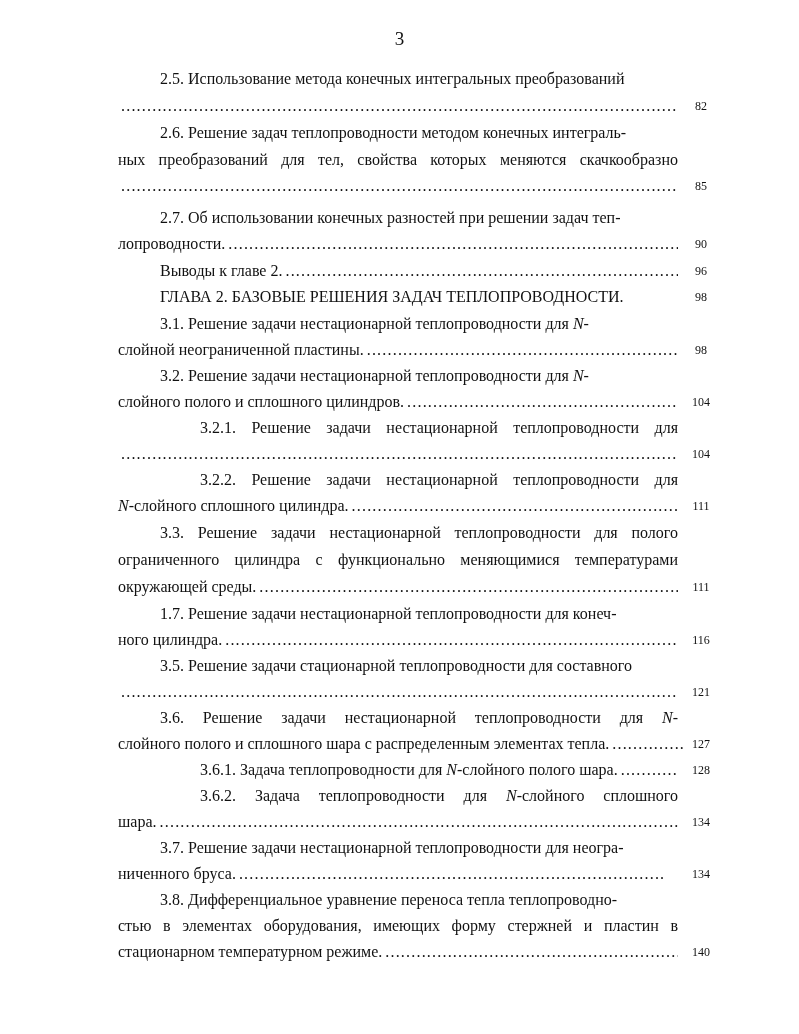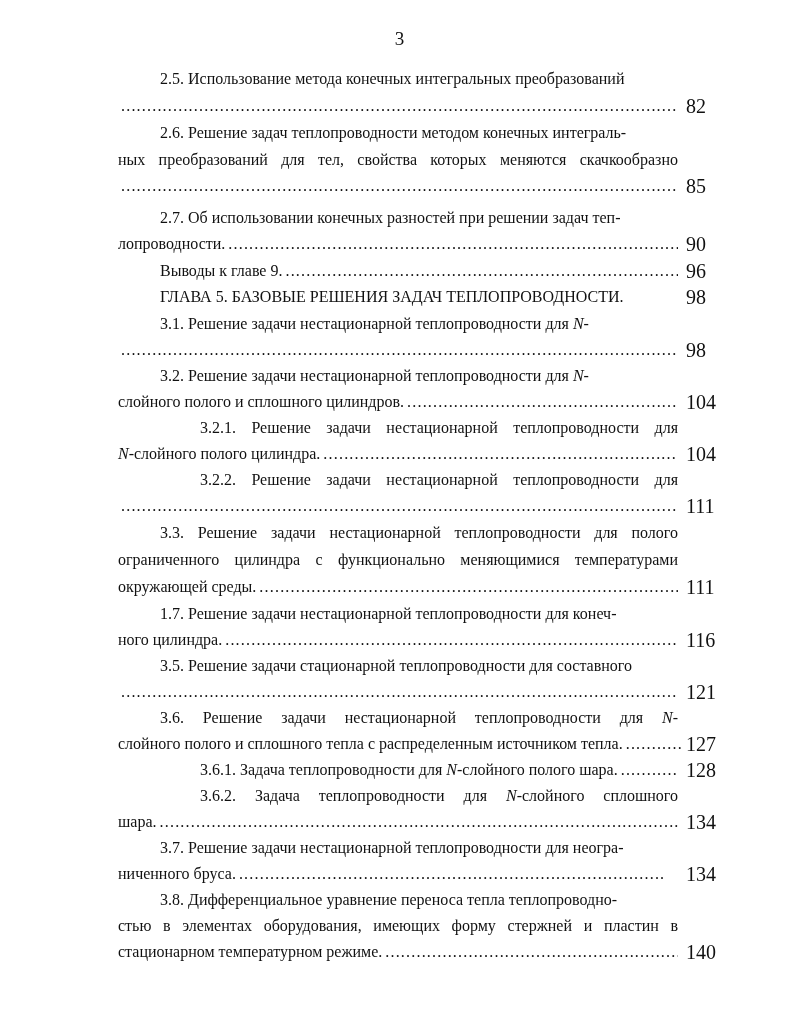--- a/index.html
+++ b/index.html
@@ -4,21 +4,21 @@
 <style>
   html, body { margin:0; padding:0; background:#ffffff; }
   body { width:799px; height:1034px; position:relative; overflow:hidden;
          font-family:"Liberation Serif", "DejaVu Serif", serif; color:#111; }
   .page-num { position:absolute; left:0; width:799px; top:28px; text-align:center; font-size:19px; }
   .line { position:absolute; left:118px; width:580px; font-size:16px; line-height:22px; white-space:nowrap; display:flex; }
   .line .txt { white-space:nowrap; }
   .line.just .txt { text-align:justify; text-align-last:justify; width:100%; white-space:normal; }
   .line .dots { flex:1; overflow:hidden; white-space:nowrap; letter-spacing:1.2px; margin-left:3px; }
   .line .dots::before { content:"..........................................................................................................................................................................................................................................................."; }
-  .pn { position:absolute; left:686px; width:30px; text-align:left; font-size:20px; line-height:22px; }
+  .pn { position:absolute; left:686px; width:30px; text-align:center; font-size:12px; line-height:22px; }
   i { font-style:italic; }
 </style>
 </head>
 <body>
 
 <div class="page-num">3</div>
 
 <div class="line" style="left:160px;width:514px;top:68px">
     <span class="txt">2.5. Использование метода конечных интегральных преобразований</span>
   </div>
@@ -41,60 +41,61 @@
 <div class="line" style="left:160px;width:518px;top:207px">
     <span class="txt">2.7. Об использовании конечных разностей при решении задач теп-</span>
   </div>
 <div class="line" style="top:233px;width:560px">
     <span class="txt">лопроводности.</span>
     <span class="dots"></span>
   </div>
 <div class="pn" style="top:233px">90</div>
 
 <div class="line" style="left:160px;width:518px;top:260px">
-    <span class="txt">Выводы к главе 9.</span>
+    <span class="txt">Выводы к главе 2.</span>
     <span class="dots"></span>
   </div>
 <div class="pn" style="top:260px">96</div>
 
 <div class="line" style="left:160px;width:518px;top:286px">
-    <span class="txt">ГЛАВА 5. БАЗОВЫЕ РЕШЕНИЯ ЗАДАЧ ТЕПЛОПРОВОДНОСТИ.</span>
+    <span class="txt">ГЛАВА 2. БАЗОВЫЕ РЕШЕНИЯ ЗАДАЧ ТЕПЛОПРОВОДНОСТИ.</span>
   </div>
 <div class="pn" style="top:286px">98</div>
 
 <div class="line" style="left:160px;width:518px;top:313px">
     <span class="txt">3.1. Решение задачи нестационарной теплопроводности для <i>N</i>-</span>
   </div>
 <div class="line" style="top:339px;width:560px">
+    <span class="txt">слойной неограниченной пластины.</span>
     <span class="dots"></span>
   </div>
 <div class="pn" style="top:339px">98</div>
 
 <div class="line" style="left:160px;width:518px;top:365px">
     <span class="txt">3.2. Решение задачи нестационарной теплопроводности для <i>N</i>-</span>
   </div>
 <div class="line" style="top:391px;width:560px">
     <span class="txt">слойного полого и сплошного цилиндров.</span>
     <span class="dots"></span>
   </div>
 <div class="pn" style="top:391px">104</div>
 
 <div class="line just" style="left:200px;width:478px;top:417px">
     <span class="txt">3.2.1. Решение задачи нестационарной теплопроводности для</span>
   </div>
 <div class="line" style="top:443px;width:560px">
-    <span class="txt"><i>N</i>-слойного полого цилиндра.</span>
     <span class="dots"></span>
   </div>
 <div class="pn" style="top:443px">104</div>
 
 <div class="line just" style="left:200px;width:478px;top:469px">
     <span class="txt">3.2.2. Решение задачи нестационарной теплопроводности для</span>
   </div>
 <div class="line" style="top:495px;width:560px">
+    <span class="txt"><i>N</i>-слойного сплошного цилиндра.</span>
     <span class="dots"></span>
   </div>
 <div class="pn" style="top:495px">111</div>
 
 <div class="line just" style="left:160px;width:518px;top:522px">
     <span class="txt">3.3. Решение задачи нестационарной теплопроводности для полого</span>
   </div>
 <div class="line just" style="width:560px;top:549px">
     <span class="txt">ограниченного цилиндра с функционально меняющимися температурами</span>
   </div>
@@ -118,21 +119,21 @@
   </div>
 <div class="line" style="top:681px;width:560px">
     <span class="dots"></span>
   </div>
 <div class="pn" style="top:681px">121</div>
 
 <div class="line just" style="left:160px;width:518px;top:707px">
     <span class="txt">3.6. Решение задачи нестационарной теплопроводности для <i>N</i>-</span>
   </div>
 <div class="line" style="top:733px;width:565px">
-    <span class="txt">слойного полого и сплошного тепла с распределенным источником тепла.</span>
+    <span class="txt">слойного полого и сплошного шара с распределенным элементах тепла.</span>
     <span class="dots"></span>
   </div>
 <div class="pn" style="top:733px">127</div>
 
 <div class="line" style="left:200px;width:478px;top:759px">
     <span class="txt">3.6.1. Задача теплопроводности для <i>N</i>-слойного полого шара.</span>
     <span class="dots"></span>
   </div>
 <div class="pn" style="top:759px">128</div>
 

